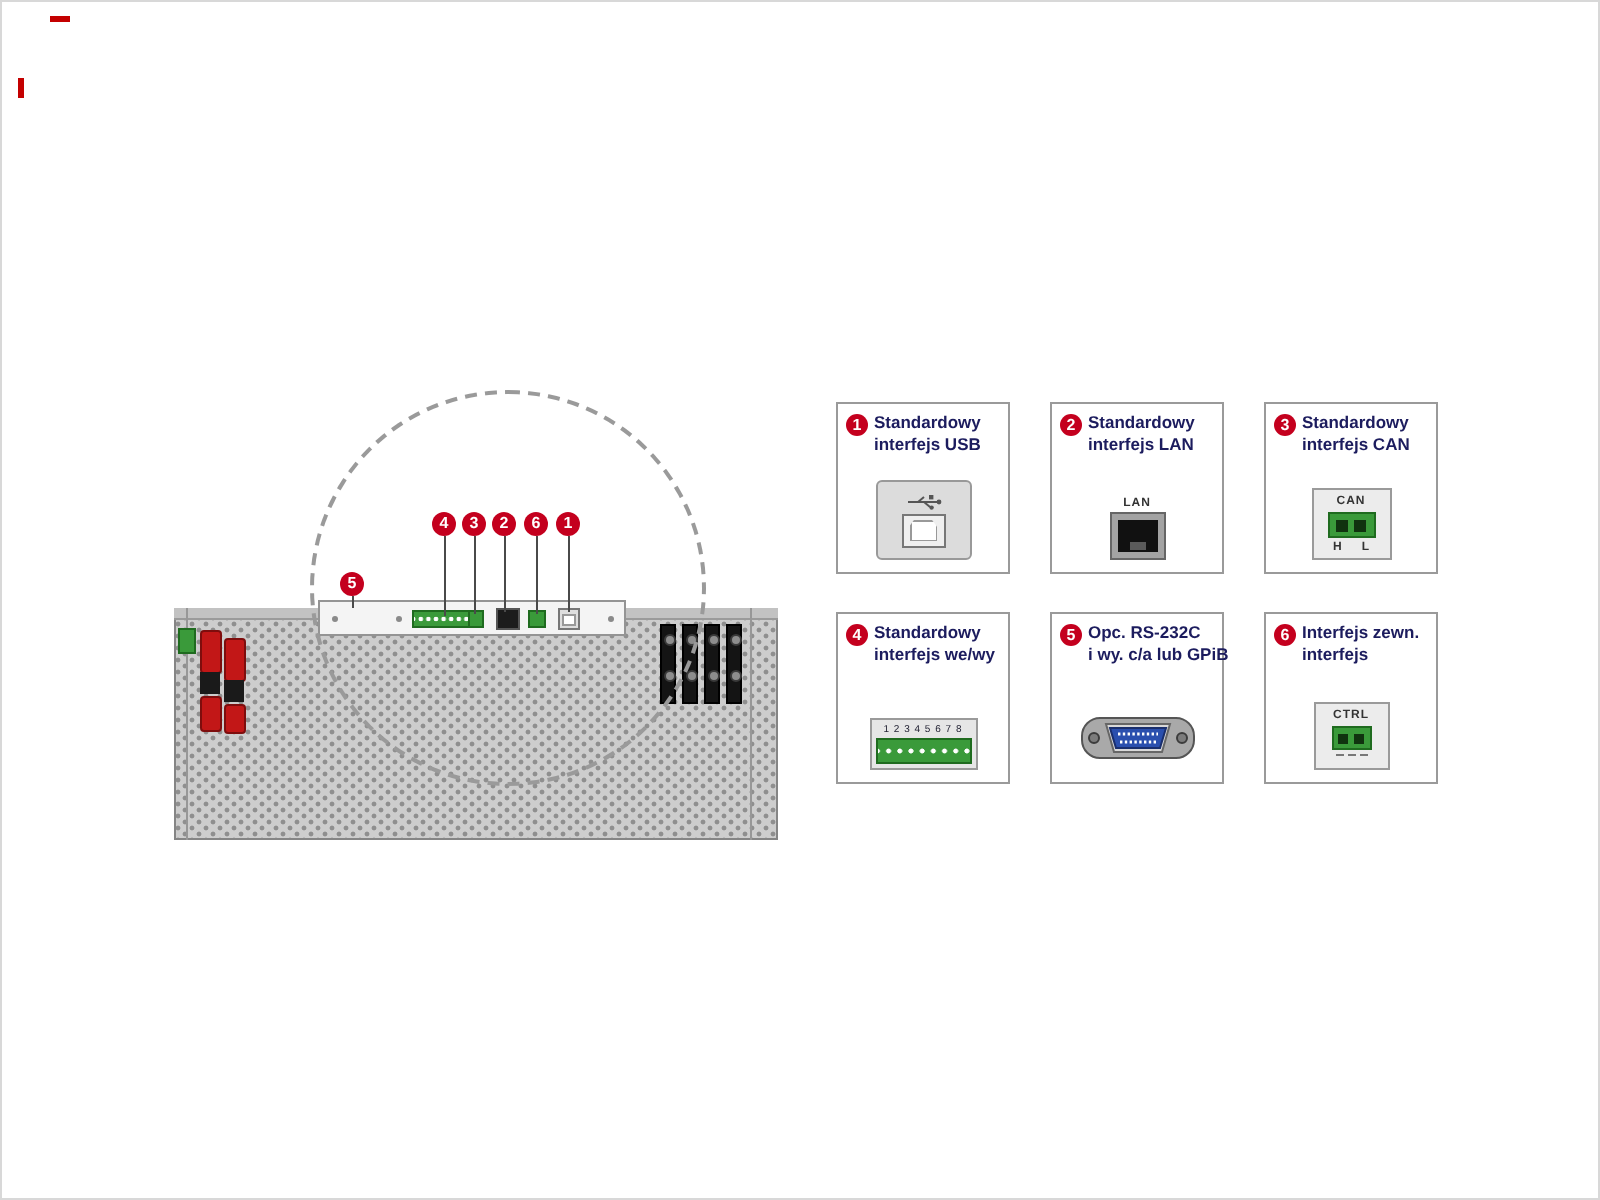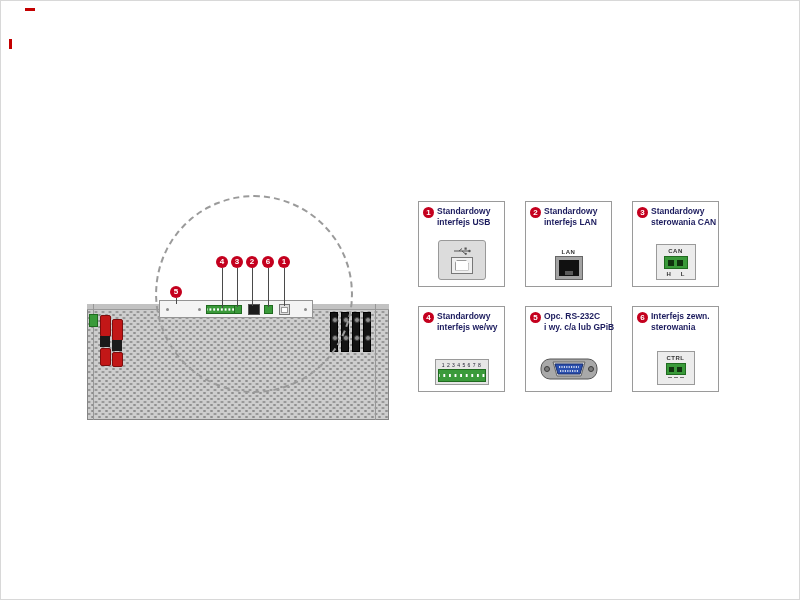--- a/index.html
+++ b/index.html
@@ -209,21 +209,21 @@
         </div>
       </div>
     </div>
   </div>
 
   <div class="info-box" style="left:631px;top:200px;">
     <div class="ib-head">
       <span class="ib-badge">3</span>
       <div class="ib-label">
         <div>Standardowy</div>
-        <div>sterowania CAN</div>
+        <div>interfejs CAN</div>
       </div>
     </div>
     <div class="ib-icon">
       <div class="conn-plate">
         <span class="tiny-label">CAN</span>
         <div class="green-block" style="width:24px;height:13px;">
           <span class="dark-hole" style="width:6px;height:6px;"></span>
           <span class="dark-hole" style="width:6px;height:6px;"></span>
         </div>
         <div class="pin-row">
@@ -269,21 +269,21 @@
         <line x1="20" y1="18" x2="38" y2="18" stroke="#ffffff" stroke-width="1.4" stroke-dasharray="1.2 1.2"></line>
       </svg>
     </div>
   </div>
 
   <div class="info-box" style="left:631px;top:305px;">
     <div class="ib-head">
       <span class="ib-badge">6</span>
       <div class="ib-label">
         <div>Interfejs zewn.</div>
-        <div>sterowania</div>
+        <div>interfejs</div>
       </div>
     </div>
     <div class="ib-icon">
       <div class="conn-plate" style="width:38px;height:34px;">
         <span class="tiny-label">CTRL</span>
         <div class="green-block" style="width:20px;height:12px;">
           <span class="dark-hole" style="width:5px;height:5px;"></span>
           <span class="dark-hole" style="width:5px;height:5px;"></span>
         </div>
         <div class="ctrl-sub">

